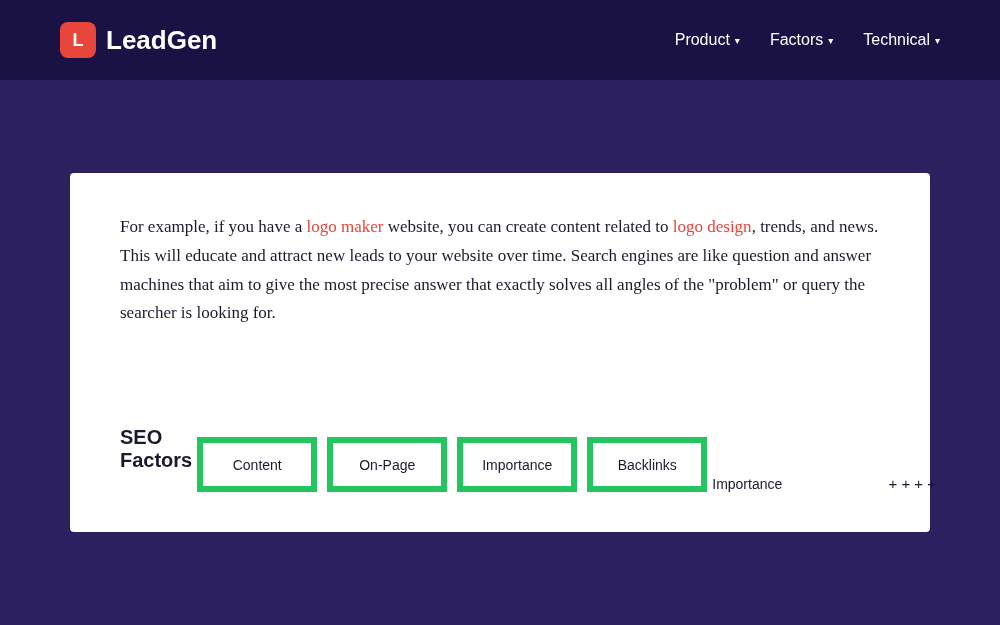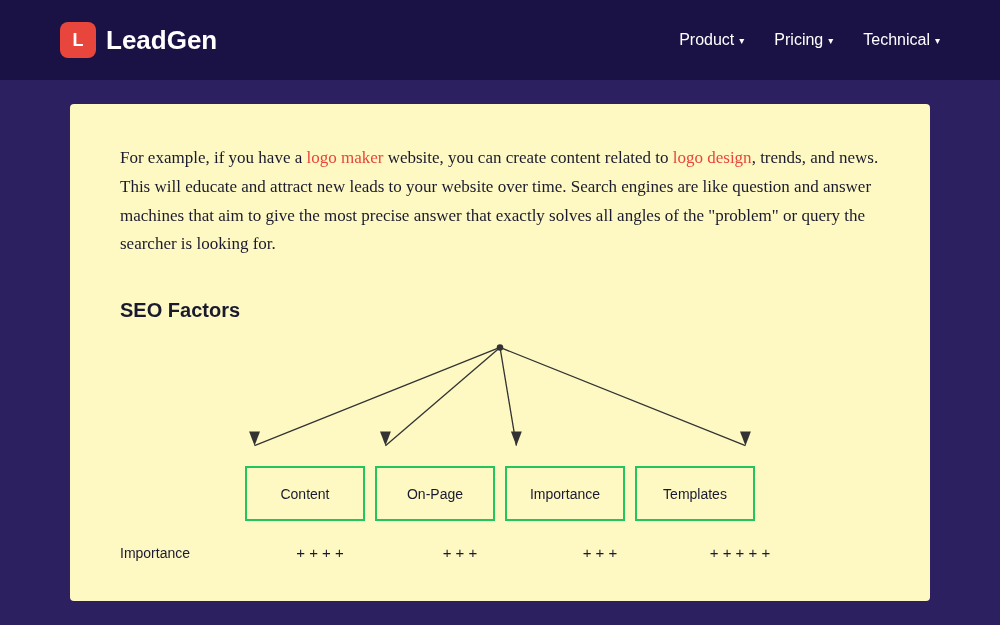--- a/index.html
+++ b/index.html
@@ -74,21 +74,21 @@
     .content-wrapper {
       background-color: #2d2060;
       flex: 1;
       display: flex;
       align-items: center;
       justify-content: center;
       padding: 20px 60px;
     }
 
     .article-card {
-      background-color: #fef9c3;
+      background-color: #ffffff;
       border-radius: 4px;
       padding: 40px 50px 40px 50px;
       max-width: 860px;
       width: 100%;
     }
 
     .article-text {
       font-size: 17px;
       line-height: 1.7;
       color: #1a1a2e;
@@ -96,22 +96,22 @@
     }
 
     .link-red {
       color: #e8453c;
       text-decoration: none;
     }
 
     
     .diagram-section {
       display: flex;
-      flex-direction: column;
-      align-items: flex-start;
+      flex-direction: row;
+      align-items: flex-end;
     }
 
     .diagram-title {
       font-size: 20px;
       font-weight: bold;
       font-family: Arial, sans-serif;
       color: #1a1a2e;
       margin-bottom: 20px;
     }
 
@@ -127,21 +127,21 @@
 
     .boxes-row {
       display: flex;
       justify-content: center;
       gap: 0px;
       width: 100%;
       margin-top: 0;
     }
 
     .seo-box {
-      border: 2px solid #22c55e;
+      border: 6px solid #22c55e;
       width: 120px;
       height: 55px;
       display: flex;
       align-items: center;
       justify-content: center;
       font-size: 14px;
       font-family: Arial, sans-serif;
       color: #1a1a2e;
       margin: 0 5px;
     }
@@ -178,21 +178,21 @@
   <div class="logo-area">
     <div class="logo-icon">L</div>
     <span class="logo-text">LeadGen</span>
   </div>
   <div class="nav-links">
     <div class="nav-item">
       <span>Product</span>
       <span class="chevron">▾</span>
     </div>
     <div class="nav-item">
-      <span>Pricing</span>
+      <span>Factors</span>
       <span class="chevron">▾</span>
     </div>
     <div class="nav-item">
       <span>Technical</span>
       <span class="chevron">▾</span>
     </div>
   </div>
 </nav>
 
 <div class="content-wrapper">
@@ -219,21 +219,21 @@
           <polygon points="525,95 520,82 530,82" fill="#333"></polygon>
 
           <circle cx="300" cy="5" r="3" fill="#333"></circle>
         </svg>
       </div>
 
       <div class="boxes-row">
         <div class="seo-box">Content</div>
         <div class="seo-box">On-Page</div>
         <div class="seo-box">Importance</div>
-        <div class="seo-box">Templates</div>
+        <div class="seo-box">Backlinks</div>
       </div>
 
       <div class="importance-row">
         <div class="importance-label">Importance</div>
         <div class="importance-item">+ + + +</div>
         <div class="importance-item">+ + +</div>
         <div class="importance-item">+ + +</div>
         <div class="importance-item">+ + + + +</div>
       </div>
 

